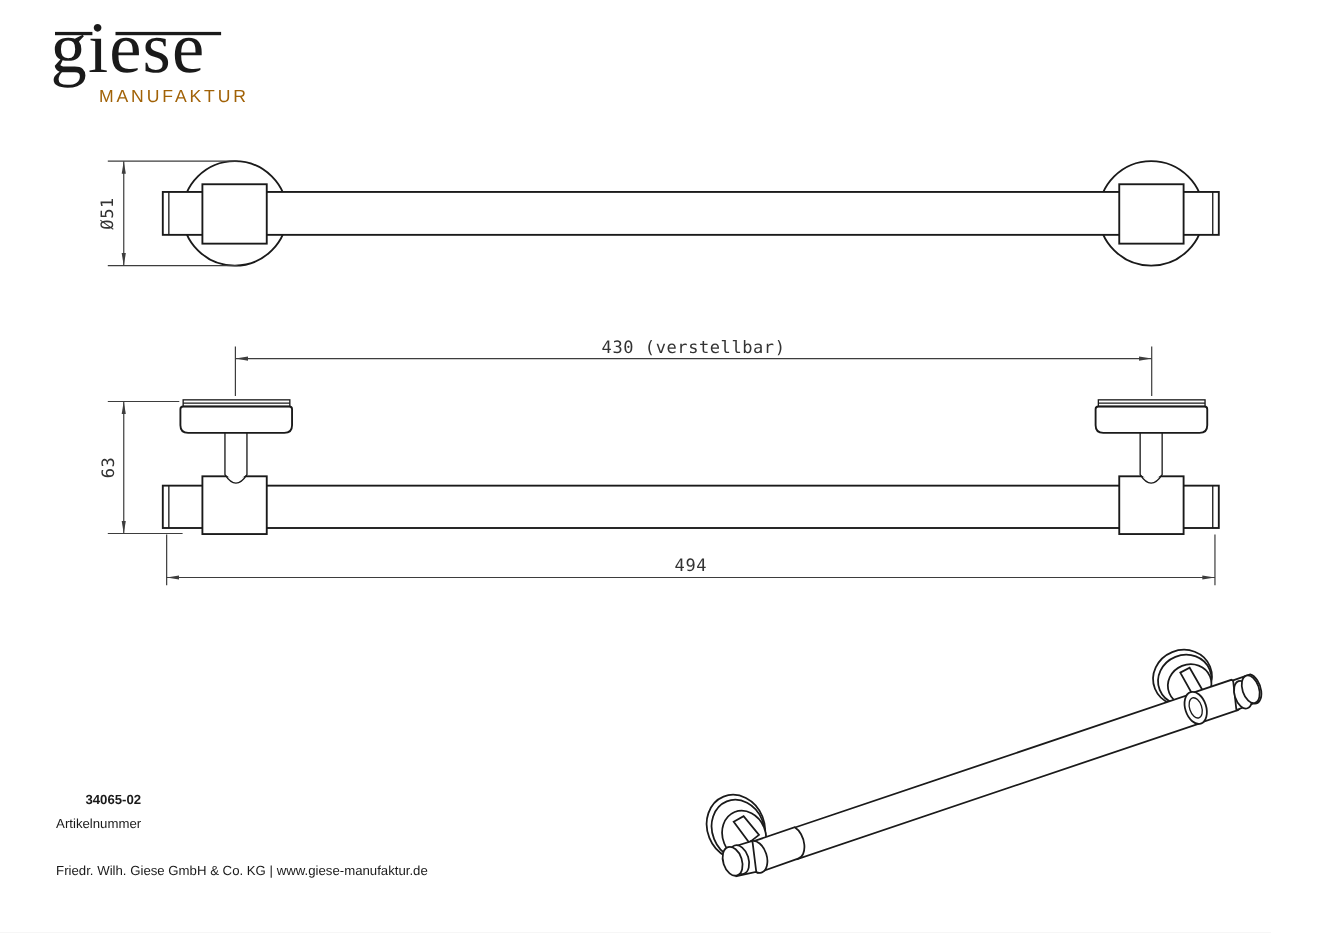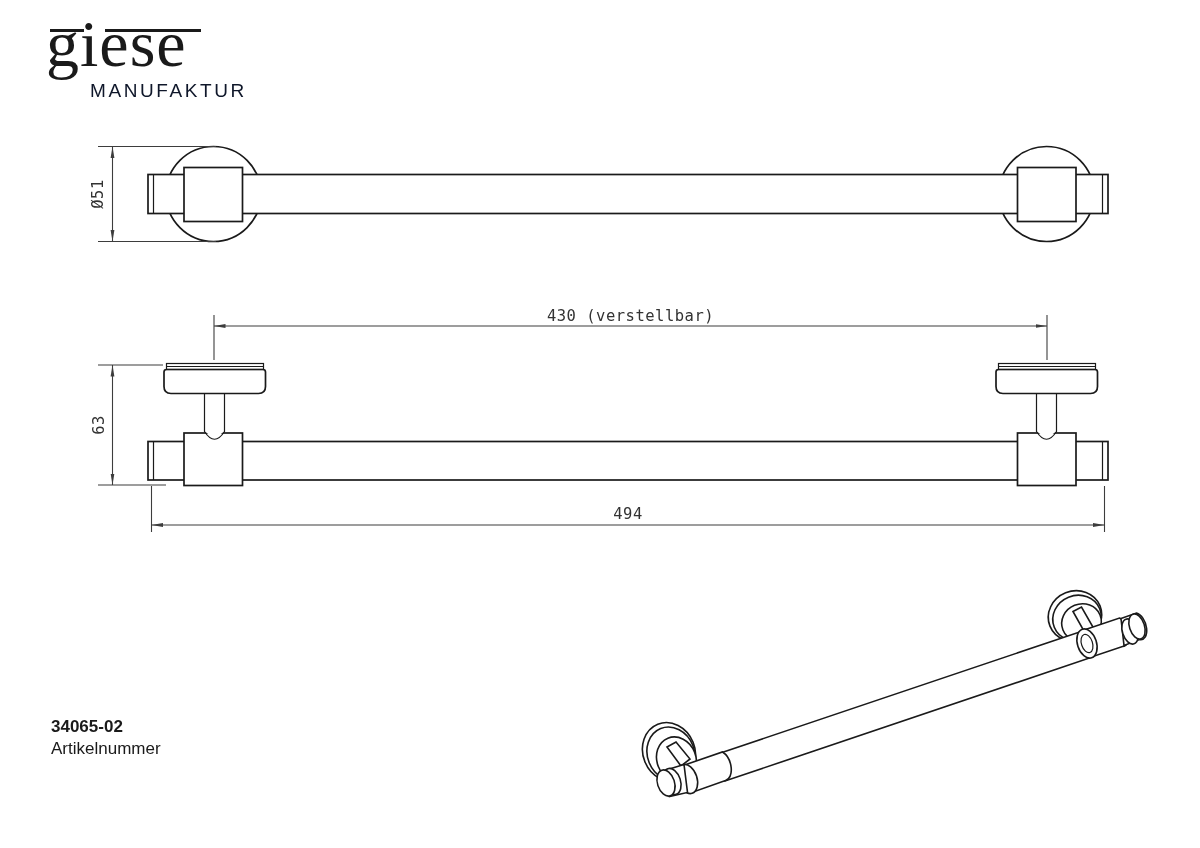--- a/index.html
+++ b/index.html
@@ -16,35 +16,35 @@
     position:absolute;left:2px;top:-9px;
     font-family:"Liberation Serif",serif;
     font-size:66px;font-weight:400;color:#1a1a1a;
     letter-spacing:1px;line-height:1;
   }
   .logo-rule-1,.logo-rule-2{position:absolute;top:9px;height:3px;background:#1a1a1a;}
   .logo-rule-1{left:6px;width:34px;}
   .logo-rule-2{left:61px;width:96px;}
   .logo-sub{
     position:absolute;left:46px;top:60px;
-    font-size:19px;letter-spacing:2.6px;color:#0f172a;
+    font-size:16px;letter-spacing:2.6px;color:#a16207;
   }
   
   .drawing{position:absolute;left:0;top:0;}
   .obj{stroke:#1a1a1a;stroke-width:1.7;fill:none;}
   .objf{stroke:#1a1a1a;stroke-width:1.7;fill:#ffffff;}
   .objt{stroke:#1a1a1a;stroke-width:1.2;fill:none;}
   .dim{stroke:#3d3d3d;stroke-width:1.1;fill:none;}
   .dimtext{
     font-family:"DejaVu Sans Mono",monospace;
     font-size:15.5px;fill:#333333;letter-spacing:0.5px;
   }
   .p3 .objf,.p3 .obj{stroke-width:1.6;}
   
-  .footer{position:absolute;left:51px;color:#1a1a1a;font-size:17px;line-height:22px;}
+  .footer{position:absolute;left:51px;color:#1a1a1a;font-size:12px;line-height:22px;text-align:right;}
   .f-article{top:716px;}
   .f-doc{top:780px;}
   .bold{font-weight:bold;}
 </style>
 </head>
 <body>
 
 <div class="page">
 
   <div class="logo">
@@ -173,15 +173,16 @@
         <ellipse class="objf" cx="1137" cy="626.5" rx="7.5" ry="13" transform="rotate(-18 1137 626.5)"></ellipse>
       </g>
     </g>
   </svg>
 
   <div class="footer f-article">
     <div class="bold">34065-02</div>
     <div>Artikelnummer</div>
   </div>
   <div class="footer f-doc">
+    <div>Friedr. Wilh. Giese GmbH &amp; Co. KG | www.giese-manufaktur.de</div>
   </div>
 
 </div>
 
 </body></html>

